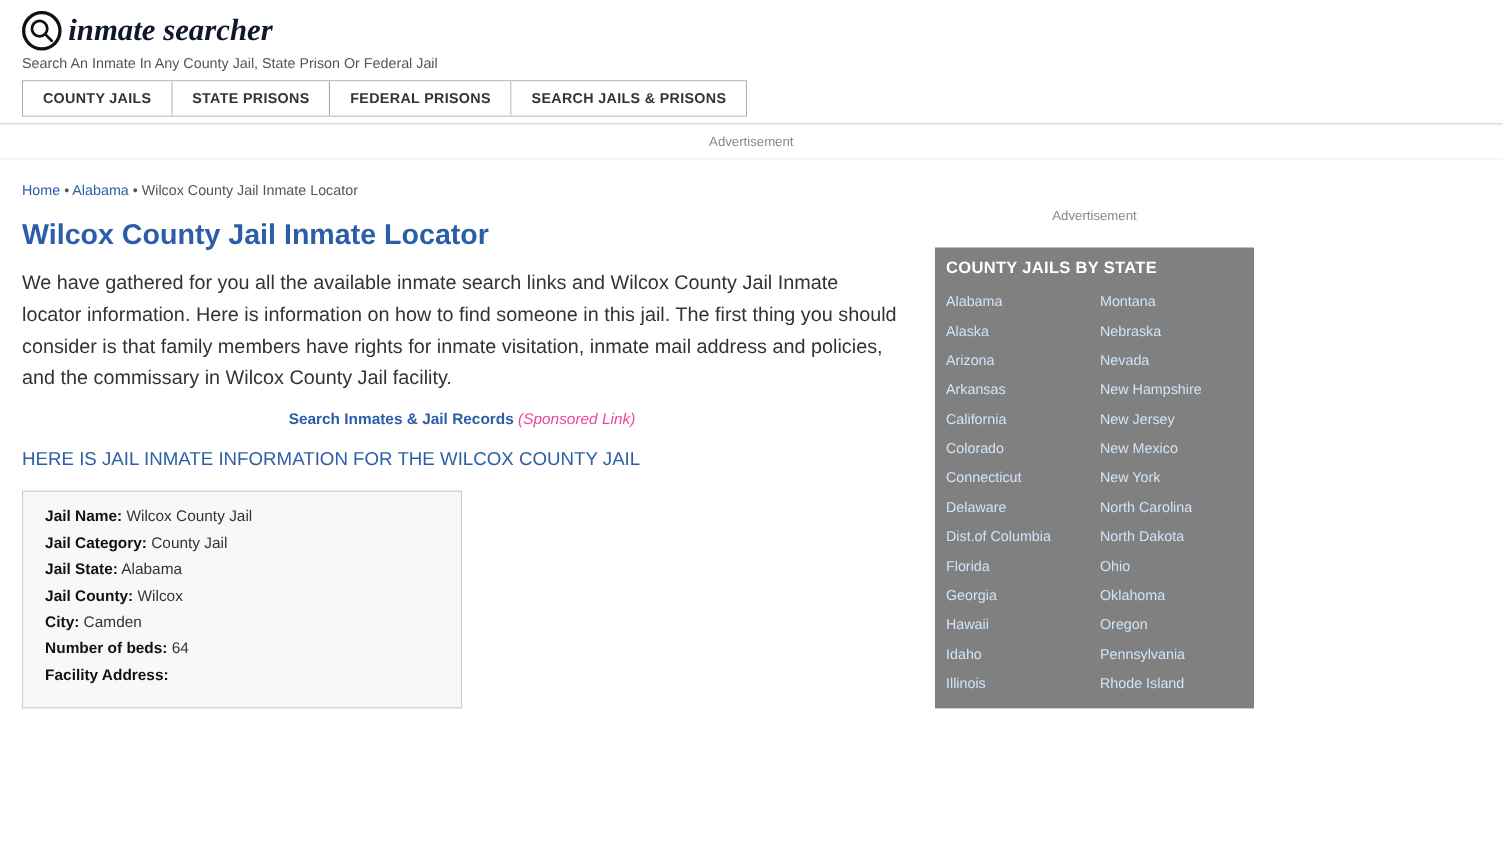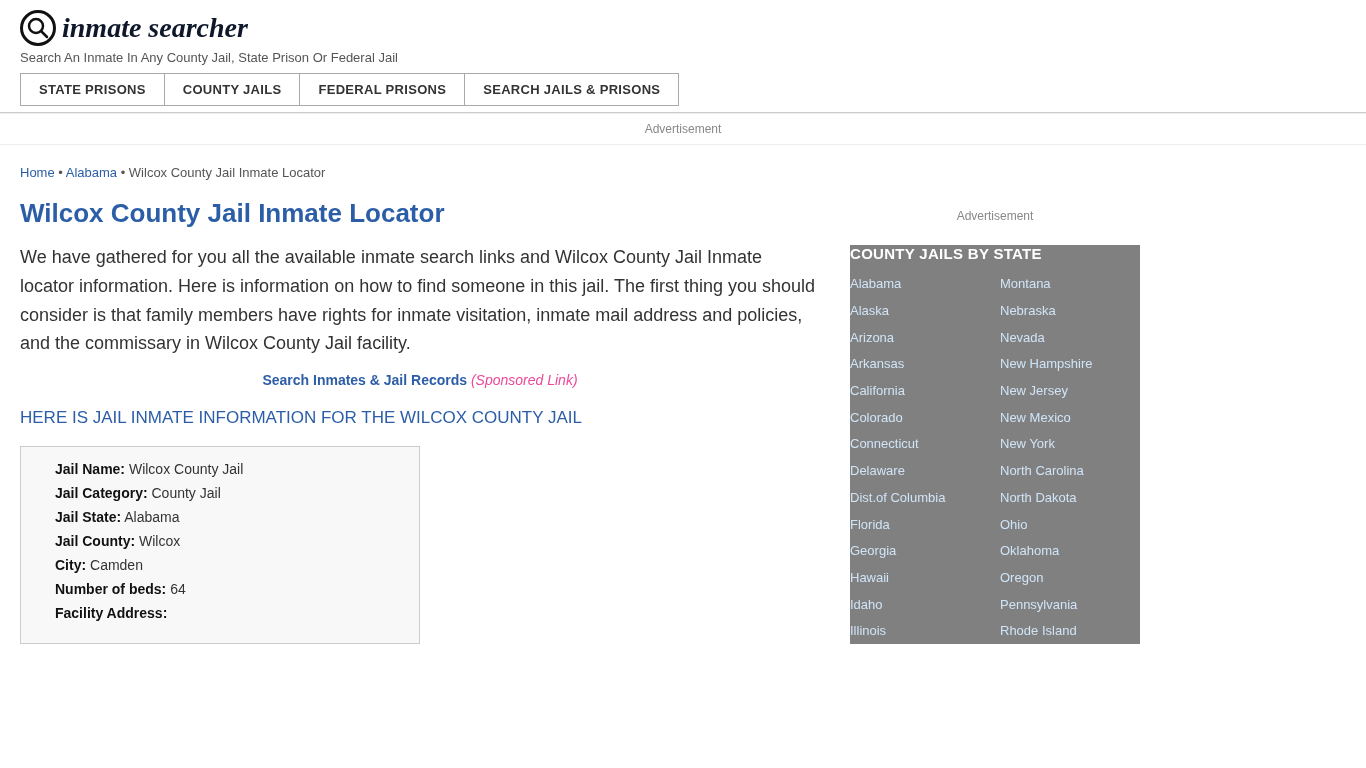--- a/index.html
+++ b/index.html
@@ -37,51 +37,51 @@
 
     
     #sponsored { text-align: center; margin-bottom: 18px; font-size: 14px; }
     #sponsored a { color: #2b5ea7; font-weight: bold; text-decoration: none; }
     #sponsored-label { color: #ec4899; font-style: italic; }
 
     
     #section-heading { font-size: 17px; font-weight: normal; color: #2b5ea7; margin-bottom: 16px; line-height: 1.4; }
 
     
-    #info-box { border: 1px solid #ccc; background: #f8f8f8; padding: 14px 34px; max-width: 400px; }
+    #info-box { border: 1px solid #ccc; background: #f8f8f8; padding: 14px 20px; max-width: 400px; }
     .info-row { margin-bottom: 8px; font-size: 14px; }
     .info-label { font-weight: bold; color: #111; }
     .info-value { color: #333; }
 
     
     #sidebar-ad { text-align: center; font-size: 12px; color: #888; margin-bottom: 14px; padding: 8px; }
 
     
-    #state-box { background: #808080; padding: 0; }
+    #state-box { background: #808080; padding: 10px; }
     #state-box-title { font-size: 15px; font-weight: bold; color: #fff; margin-bottom: 10px; letter-spacing: 0.3px; }
     #state-grid { display: grid; grid-template-columns: 1fr 1fr; gap: 2px 10px; }
     .state-link { color: #d0e4f7; font-size: 13px; text-decoration: none; line-height: 1.9; }
   </style>
 </head>
 <body>
 
 <div id="header">
   <div id="logo-area">
     <div id="logo-icon">
       <svg width="22" height="22" viewBox="0 0 22 22">
         <circle cx="9" cy="9" r="7" fill="none" stroke="#111" stroke-width="2.5"></circle>
         <line x1="14" y1="14" x2="20" y2="20" stroke="#111" stroke-width="2.5" stroke-linecap="round"></line>
       </svg>
     </div>
     <span id="logo-text">inmate searcher</span>
   </div>
   <div id="tagline">Search An Inmate In Any County Jail, State Prison Or Federal Jail</div>
   <nav id="nav">
+    <button class="nav-btn">COUNTY JAILS</button>
     <button class="nav-btn">STATE PRISONS</button>
-    <button class="nav-btn">COUNTY JAILS</button>
     <button class="nav-btn">FEDERAL PRISONS</button>
     <button class="nav-btn">SEARCH JAILS &amp; PRISONS</button>
   </nav>
 </div>
 
 <div id="ad-bar">Advertisement</div>
 
 <div id="main-container">
 
   <div id="content">

